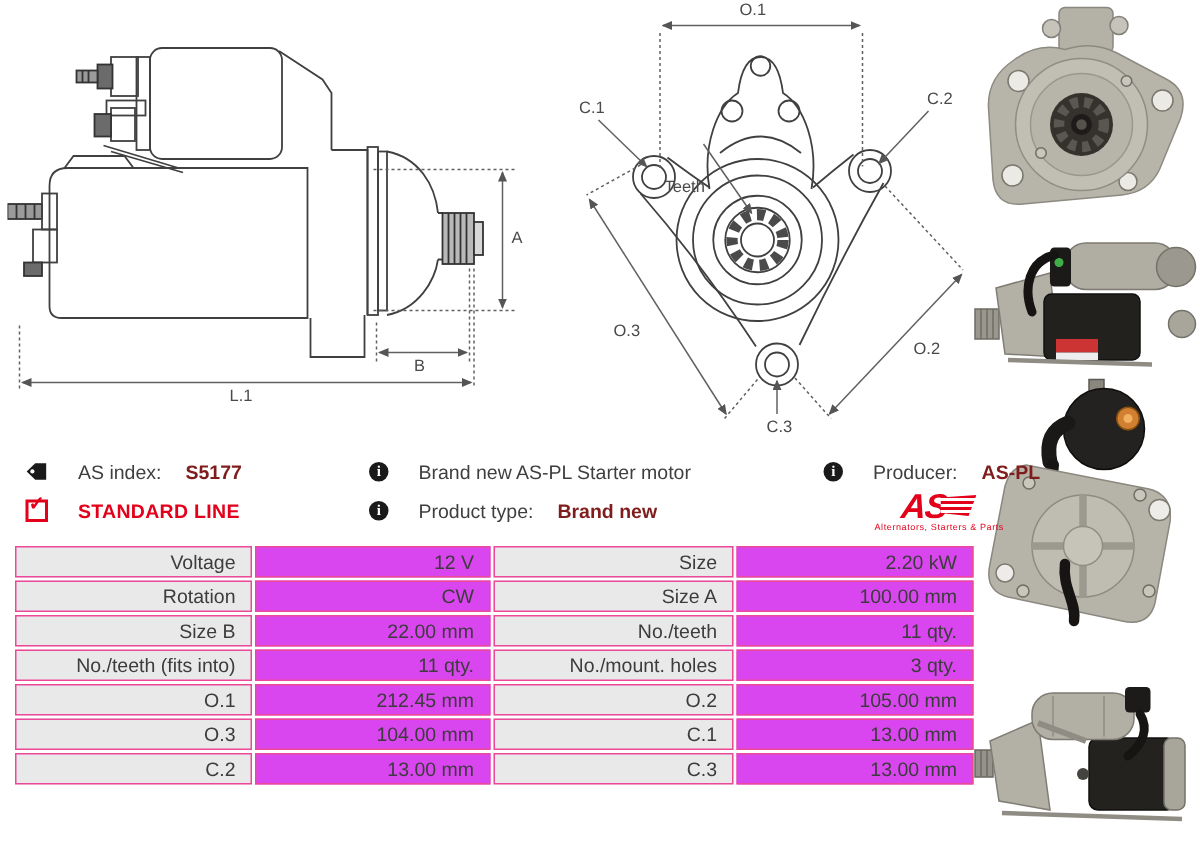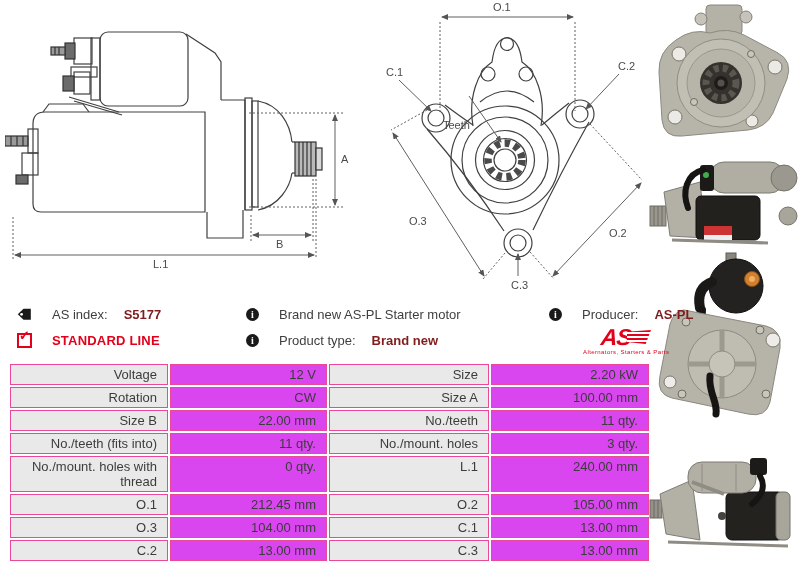--- a/index.html
+++ b/index.html
@@ -341,26 +341,20 @@
         <td class="lbl">No./teeth</td>
         <td class="val">11 qty.</td>
       </tr>
       <tr>
         <td class="lbl">No./teeth (fits into)</td>
         <td class="val">11 qty.</td>
         <td class="lbl">No./mount. holes</td>
         <td class="val">3 qty.</td>
       </tr>
       <tr>
-        <td class="lbl">No./mount. holes with thread</td>
-        <td class="val" style="vertical-align:top;">0 qty.</td>
-        <td class="lbl" style="vertical-align:top;">L.1</td>
-        <td class="val" style="vertical-align:top;">240.00 mm</td>
-      </tr>
-      <tr>
         <td class="lbl">O.1</td>
         <td class="val">212.45 mm</td>
         <td class="lbl">O.2</td>
         <td class="val">105.00 mm</td>
       </tr>
       <tr>
         <td class="lbl">O.3</td>
         <td class="val">104.00 mm</td>
         <td class="lbl">C.1</td>
         <td class="val">13.00 mm</td>

